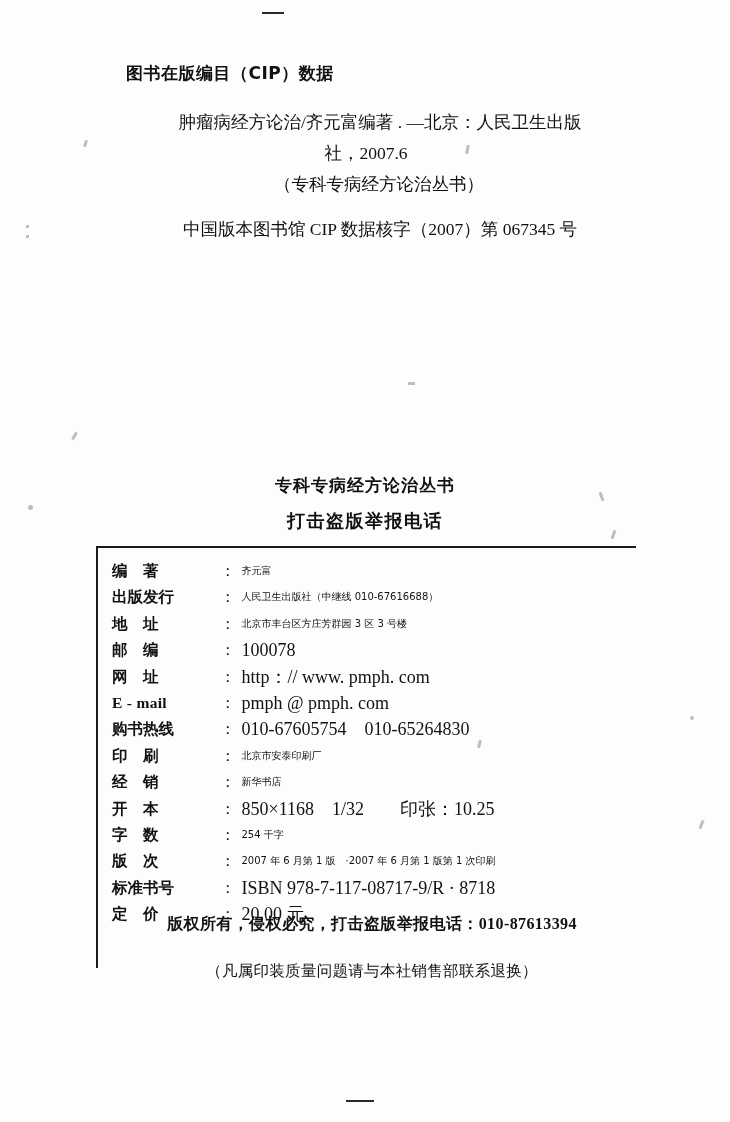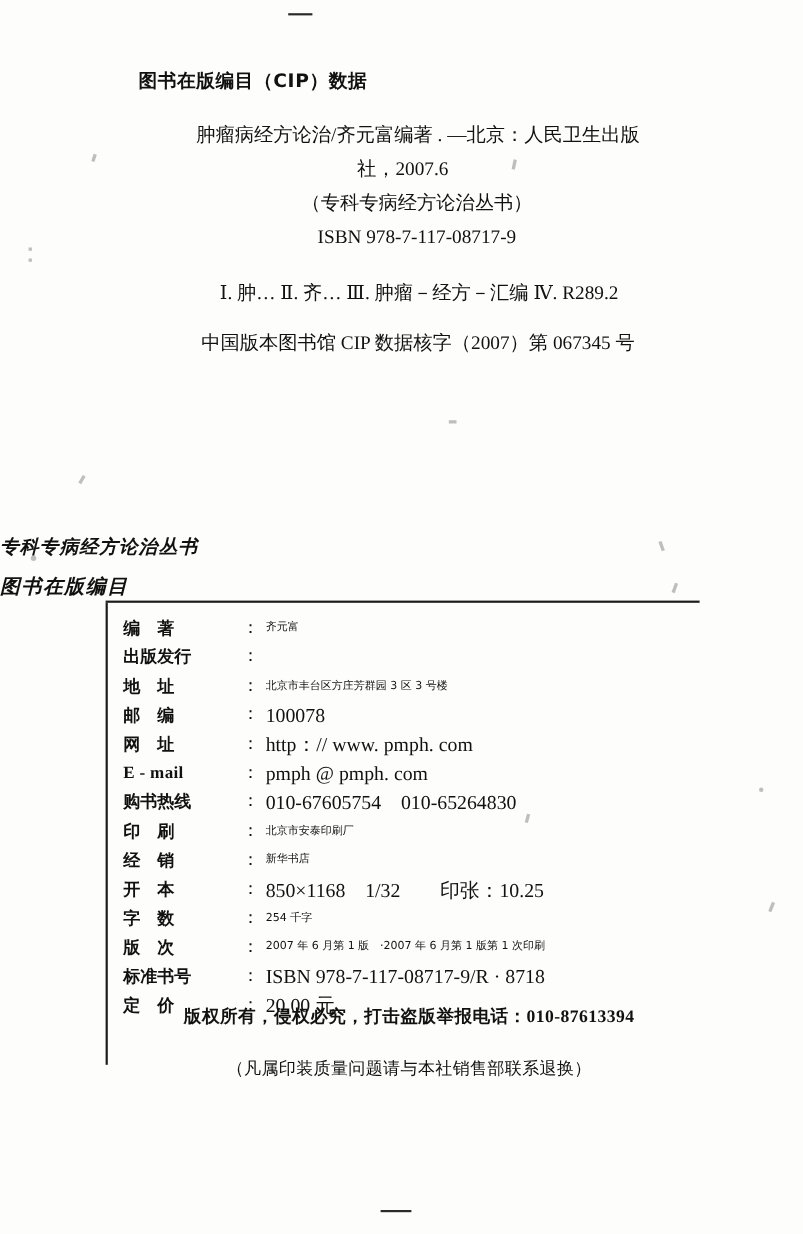--- a/index.html
+++ b/index.html
@@ -75,23 +75,22 @@
     margin-top: 14px;
     text-indent: 28px;
     font-size: 17.5px;
   }
 
   
   .mid {
     position: absolute;
     left: 0;
     right: 0;
-    top: 486px;
-    text-align: left;
-    font-style: italic;
+    top: 474px;
+    text-align: center;
   }
   .series-title {
     font-family: "DejaVu Sans", "Liberation Sans", sans-serif;
     font-weight: bold;
     font-size: 17px;
     letter-spacing: 1px;
   }
   .book-title {
     font-family: "DejaVu Sans", "Liberation Sans", sans-serif;
     font-weight: bold;
@@ -197,43 +196,42 @@
   <div class="speck" style="left:690px; top:716px; width:4px; height:4px; border-radius:50%;"></div>
   <div class="speck" style="left:700px; top:820px; width:3px; height:9px; transform:rotate(22deg);"></div>
   <div class="speck" style="left:478px; top:740px; width:3px; height:8px; transform:rotate(15deg);"></div>
 
   <div class="content">
     <div class="cip-title">图书在版编目（CIP）数据</div>
     <div class="cip-body">
       <div class="ind">肿瘤病经方论治/齐元富编著 . —北京：人民卫生出版</div>
       <div>社，2007.6</div>
       <div class="ind2">（专科专病经方论治丛书）</div>
-      <div class="ind2 roman">ISBN 978-7-117-08717-9</div>
-      <div class="cip-class">Ⅰ. 肿… Ⅱ. 齐… Ⅲ. 肿瘤－经方－汇编 Ⅳ. R289.2</div>
       <div class="cip-number">中国版本图书馆 CIP 数据核字（2007）第 067345 号</div>
     </div>
   </div>
 
   <div class="mid">
     <div class="series-title">专科专病经方论治丛书</div>
-    <div class="book-title">图书在版编目</div>
+    <div class="book-title">打击盗版举报电话</div>
   </div>
 
   <div class="hr-main"></div>
   <div class="vrule"></div>
 
   <div class="imprint">
     <div class="row">
       <span class="lab">编　著</span>
       <span class="colon">：</span>
       <span class="val">齐元富</span>
     </div>
     <div class="row">
       <span class="lab wide">出版发行</span>
       <span class="colon">：</span>
+      <span class="val">人民卫生出版社（中继线 010-67616688）</span>
     </div>
     <div class="row">
       <span class="lab">地　址</span>
       <span class="colon">：</span>
       <span class="val">北京市丰台区方庄芳群园 3 区 3 号楼</span>
     </div>
     <div class="row">
       <span class="lab">邮　编</span>
       <span class="colon">：</span>
       <span class="val latin">100078</span>

